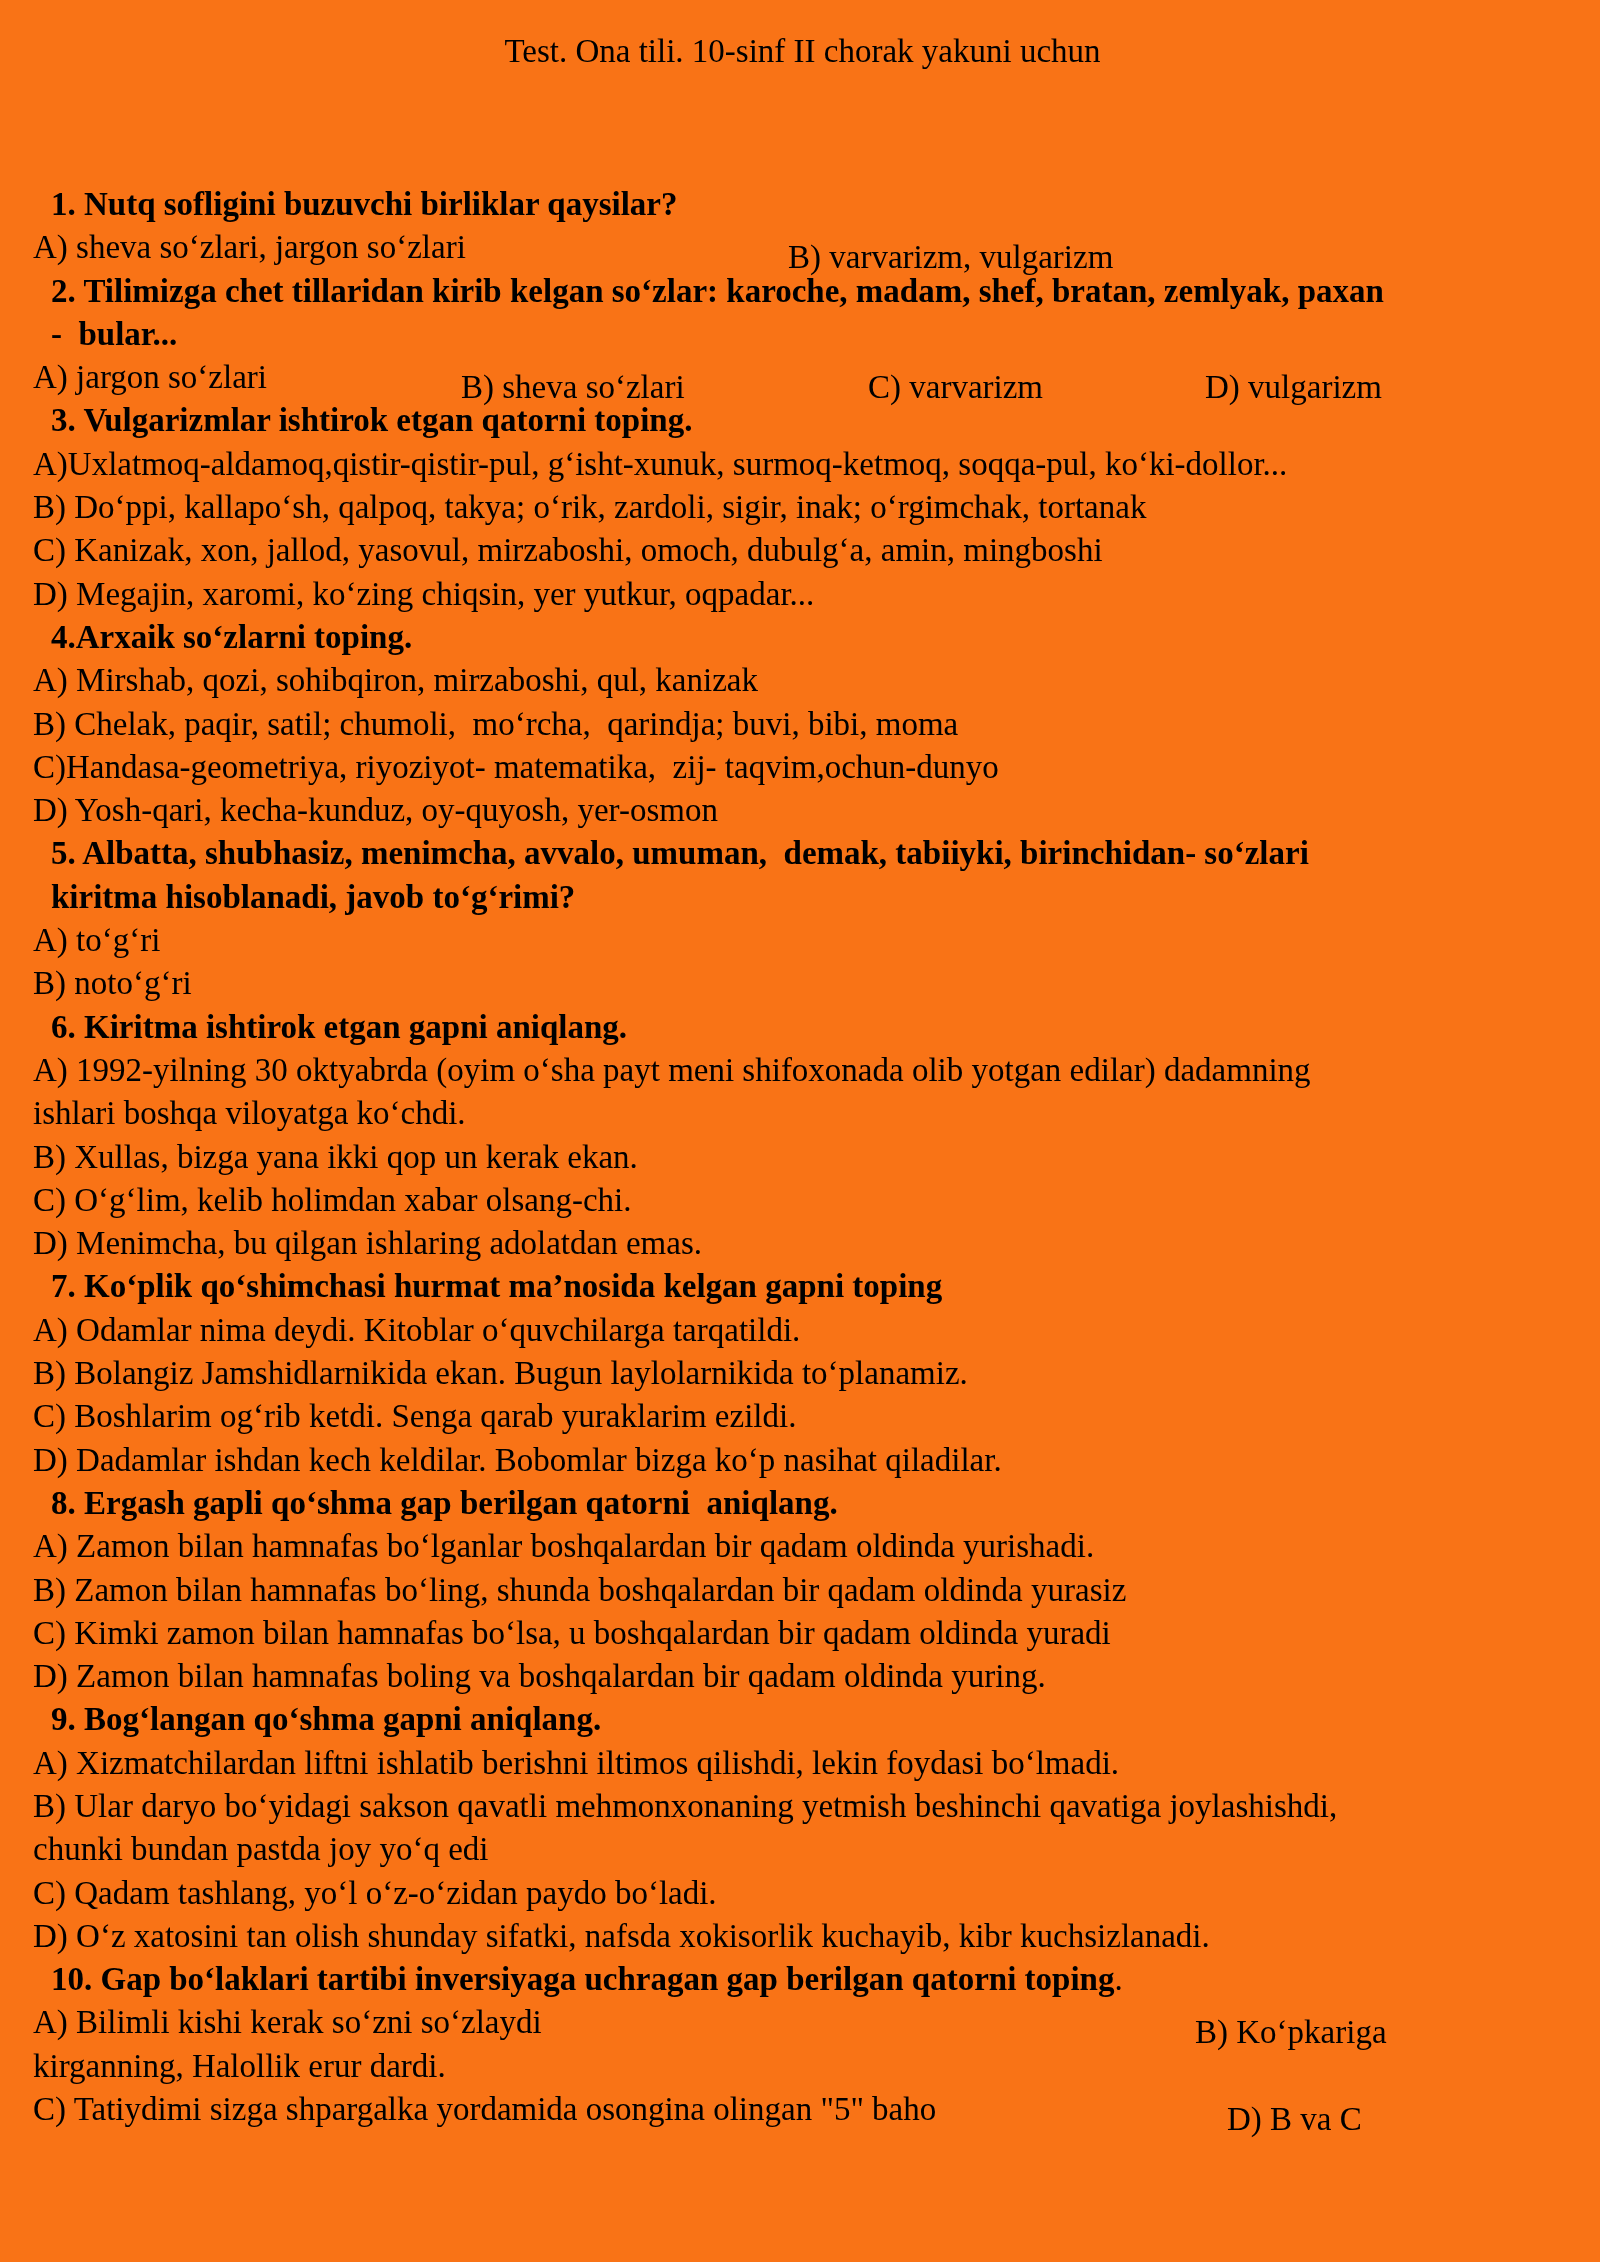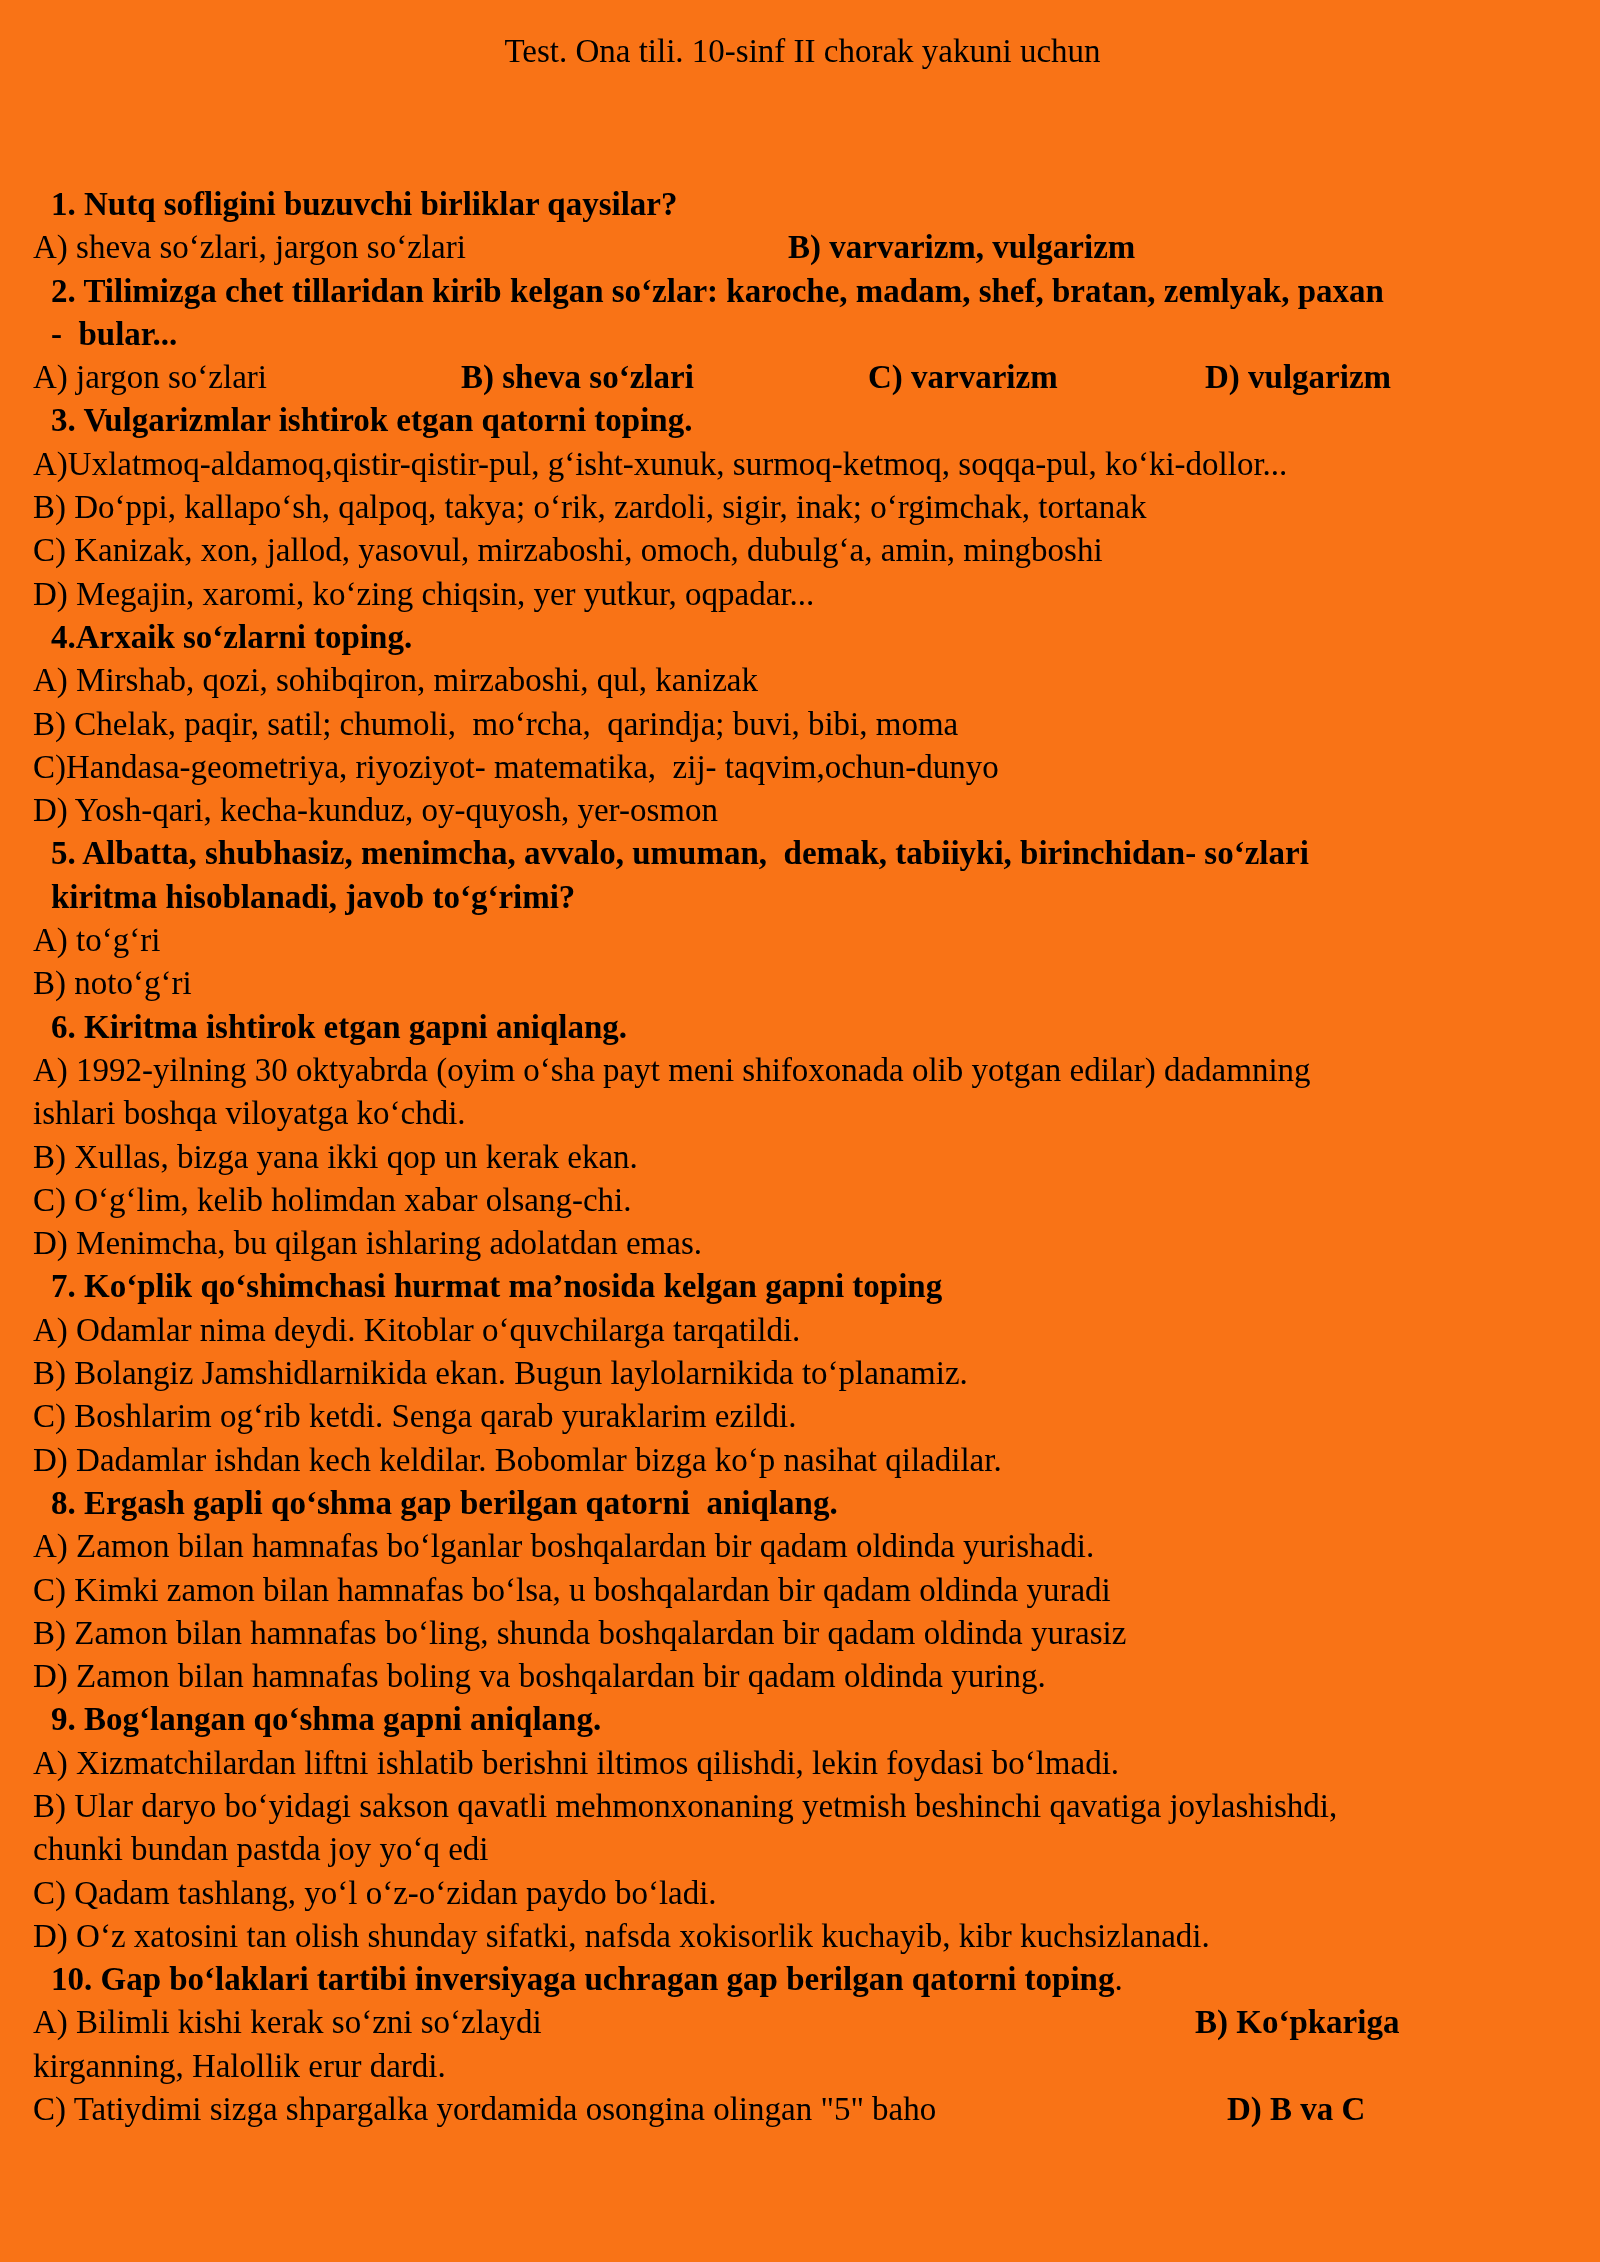--- a/index.html
+++ b/index.html
@@ -32,22 +32,21 @@
   }
   .line {
     position: relative;
     height: 43.3px;
     line-height: 43.3px;
     white-space: pre;
   }
   .line span { display: inline; }
   .line span.abs {
     position: absolute;
-    top: 0;
-    font-weight: bold;
+    top: 10px;
   }
   .b { font-weight: bold; margin-left: 18px; }
 </style>
 </head>
 <body>
 
 <div class="doc">
   <div class="title">Test. Ona tili. 10-sinf II chorak yakuni uchun</div>
   <div id="questions">
       <div>
@@ -90,22 +89,22 @@
       <div>
         <div class="line"><span class="b">7. Ko‘plik qo‘shimchasi hurmat ma’nosida kelgan gapni toping</span></div>
         <div class="line"><span>A) Odamlar nima deydi. Kitoblar o‘quvchilarga tarqatildi.</span></div>
         <div class="line"><span>B) Bolangiz Jamshidlarnikida ekan. Bugun laylolarnikida to‘planamiz.</span></div>
         <div class="line"><span>C) Boshlarim og‘rib ketdi. Senga qarab yuraklarim ezildi.</span></div>
         <div class="line"><span>D) Dadamlar ishdan kech keldilar. Bobomlar bizga ko‘p nasihat qiladilar.</span></div>
       </div>
       <div>
         <div class="line"><span class="b">8. Ergash gapli qo‘shma gap berilgan qatorni  aniqlang.</span></div>
         <div class="line"><span>A) Zamon bilan hamnafas bo‘lganlar boshqalardan bir qadam oldinda yurishadi.</span></div>
+        <div class="line"><span>B) Zamon bilan hamnafas bo‘ling, shunda boshqalardan bir qadam oldinda yurasiz</span></div>
         <div class="line"><span>C) Kimki zamon bilan hamnafas bo‘lsa, u boshqalardan bir qadam oldinda yuradi</span></div>
-        <div class="line"><span>B) Zamon bilan hamnafas bo‘ling, shunda boshqalardan bir qadam oldinda yurasiz</span></div>
         <div class="line"><span>D) Zamon bilan hamnafas boling va boshqalardan bir qadam oldinda yuring.</span></div>
       </div>
       <div>
         <div class="line"><span class="b">9. Bog‘langan qo‘shma gapni aniqlang.</span></div>
         <div class="line"><span>A) Xizmatchilardan liftni ishlatib berishni iltimos qilishdi, lekin foydasi bo‘lmadi.</span></div>
         <div class="line"><span>B) Ular daryo bo‘yidagi sakson qavatli mehmonxonaning yetmish beshinchi qavatiga joylashishdi,</span></div>
         <div class="line"><span>chunki bundan pastda joy yo‘q edi</span></div>
         <div class="line"><span>C) Qadam tashlang, yo‘l o‘z-o‘zidan paydo bo‘ladi.</span></div>
         <div class="line"><span>D) O‘z xatosini tan olish shunday sifatki, nafsda xokisorlik kuchayib, kibr kuchsizlanadi.</span></div>
       </div>

